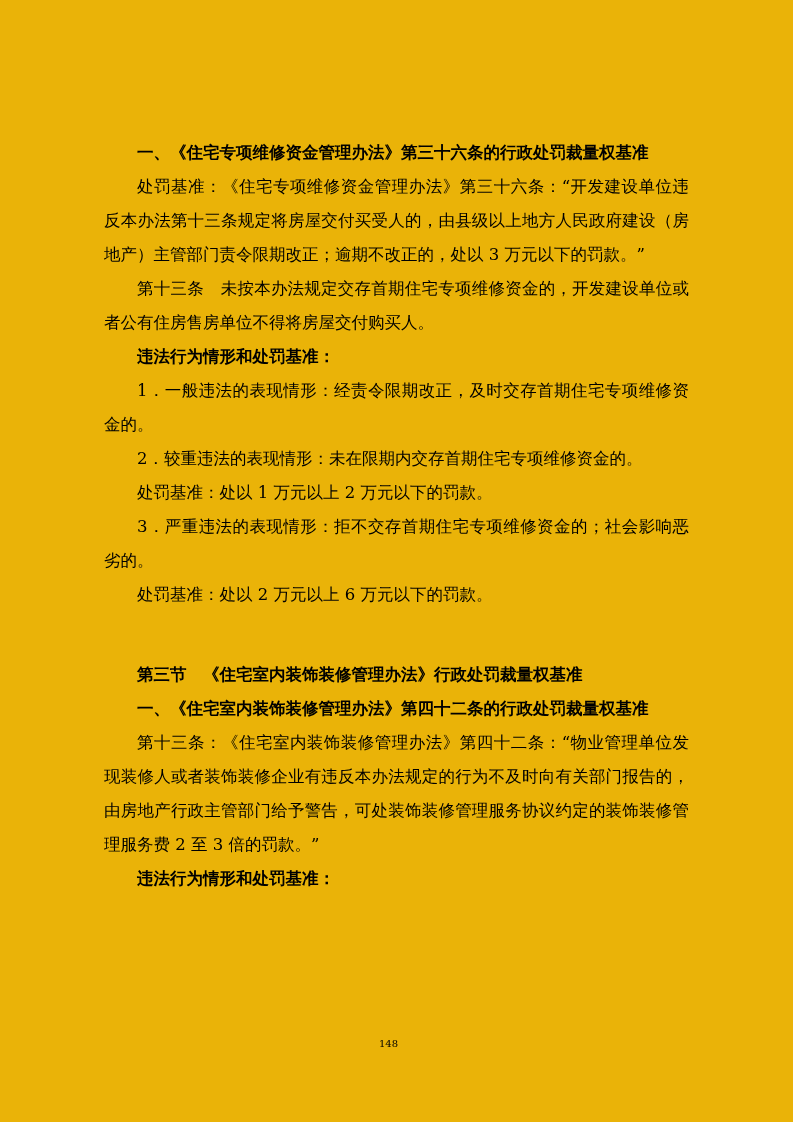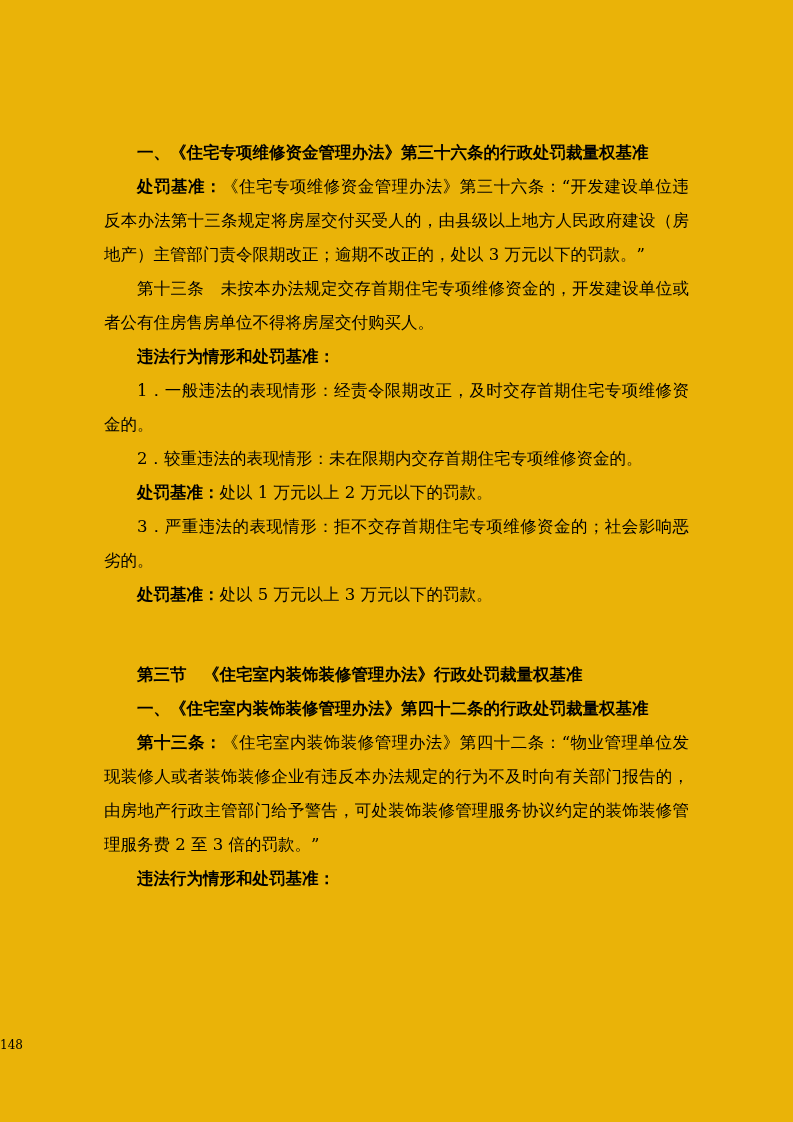--- a/index.html
+++ b/index.html
@@ -41,29 +41,29 @@
   }
   .section-heading {
     font-weight: bold;
     text-indent: 2em;
     margin-top: 12px;
   }
   .spacer {
     height: 34px;
   }
   .lead {
-    font-weight: bold;
+    font-weight: normal;
   }
   .page-number {
     position: absolute;
     left: 0;
     right: 16px;
     top: 1038px;
-    text-align: left;
-    font-size: 12px;
+    text-align: center;
+    font-size: 10px;
     font-family: "DejaVu Serif", "Liberation Serif", serif;
   }
 </style>
 </head>
 <body>
 
 <div class="page">
   <div class="doc-body">
 
     <p class="heading">一、《住宅专项维修资金管理办法》第三十六条的行政处罚裁量权基准</p>
@@ -76,21 +76,21 @@
 
     <p class="para">1．一般违法的表现情形：经责令限期改正，及时交存首期住宅专项维修资金的。</p>
 
 
     <p class="para">2．较重违法的表现情形：未在限期内交存首期住宅专项维修资金的。</p>
 
     <p class="para"><span class="lead">处罚基准：</span><span>处以 1 万元以上 2 万元以下的罚款。</span></p>
 
     <p class="para">3．严重违法的表现情形：拒不交存首期住宅专项维修资金的；社会影响恶劣的。</p>
 
-    <p class="para"><span class="lead">处罚基准：</span><span>处以 5 万元以上 3 万元以下的罚款。</span></p>
+    <p class="para"><span class="lead">处罚基准：</span><span>处以 2 万元以上 6 万元以下的罚款。</span></p>
 
     <div class="spacer"></div>
 
     <p class="section-heading">第三节　《住宅室内装饰装修管理办法》行政处罚裁量权基准</p>
 
     <p class="heading">一、《住宅室内装饰装修管理办法》第四十二条的行政处罚裁量权基准</p>
 
     <p class="para"><span class="lead">第十三条：</span><span>《住宅室内装饰装修管理办法》第四十二条：“物业管理单位发现装修人或者装饰装修企业有违反本办法规定的行为不及时向有关部门报告的，由房地产行政主管部门给予警告，可处装饰装修管理服务协议约定的装饰装修管理服务费 2 至 3 倍的罚款。”</span></p>
 
     <p class="heading">违法行为情形和处罚基准：</p>

